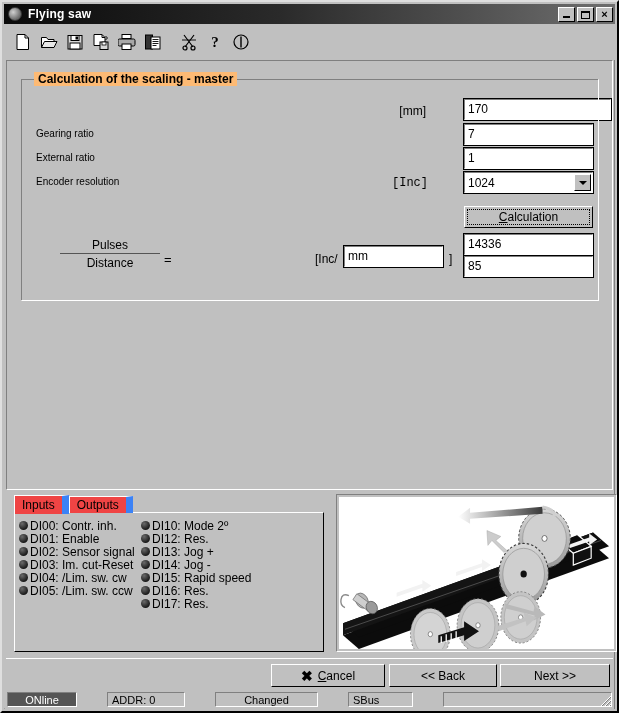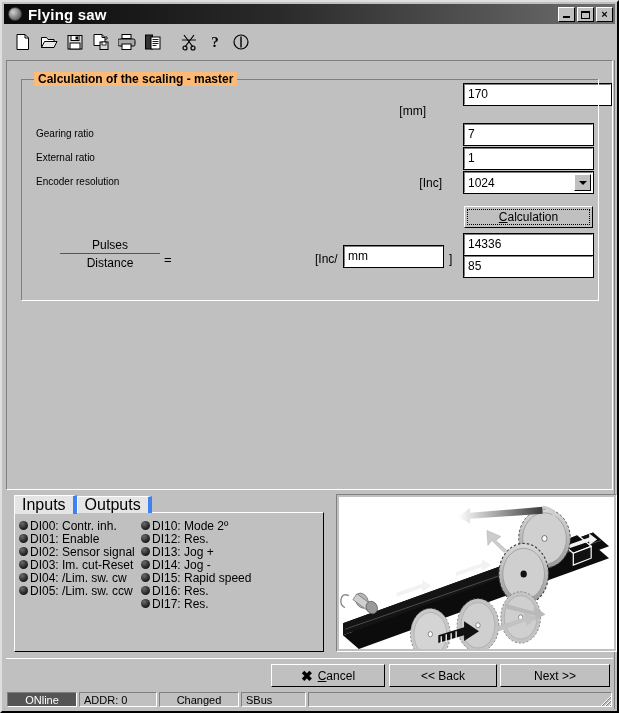--- a/index.html
+++ b/index.html
@@ -50,21 +50,21 @@
     width: 14px; height: 14px;
     border-radius: 50%;
     background: radial-gradient(circle at 35% 35%, #d0d0d0, #707070 65%, #505050);
     border: 1px solid #3a3a3a;
     flex: 0 0 auto;
     margin-right: 6px;
   }
   .title-text {
     color: #fff;
     font-weight: bold;
-    font-size: 15px;
+    font-size: 12px;
     letter-spacing: 0.2px;
     flex: 1 1 auto;
     white-space: nowrap;
     overflow: hidden;
   }
   .title-buttons { display: flex; gap: 2px; flex: 0 0 auto; }
   .tbtn {
     width: 17px; height: 15px;
     background: #c0c0c0;
     border-top: 1px solid #fff;
@@ -271,25 +271,25 @@
     position: absolute;
     left: 0; top: 0;
     height: 19px;
     display: flex;
     align-items: flex-end;
     z-index: 3;
   }
   .tab {
     height: 18px;
     padding: 0 7px;
-    font-size: 16px;
-    background: #e5e5e5;
+    font-size: 12px;
+    background: #ef4444;
     border-top: 1px solid #fff;
     border-left: 1px solid #fff;
-    border-right: 4px solid #3b82f6;
+    border-right: 7px solid #3b82f6;
     display: flex; align-items: center;
     cursor: default;
     position: relative;
   }
   .tab.active {
     height: 19px;
     z-index: 4;
     margin-bottom: -1px;
   }
   .tab.inactive {
@@ -374,20 +374,21 @@
 
   
   .statusbar {
     position: absolute;
     left: 3px; bottom: 2px;
     width: 609px; height: 19px;
     background: #c0c0c0;
     display: flex;
     align-items: stretch;
     padding: 2px 0 0 2px;
+    gap: 28px;
   }
   .status-cell {
     height: 15px;
     border-top: 1px solid #808080;
     border-left: 1px solid #808080;
     border-right: 1px solid #fff;
     border-bottom: 1px solid #fff;
     font-size: 11px;
     display: flex;
     align-items: center;
@@ -508,30 +509,30 @@
       </div>
     </div>
   </div>
 
   <div class="client">
 
     <div class="groupbox">
       <div class="groupbox-title">Calculation of the scaling - master</div>
 
       <div class="unit-label" style="left:368px; top:24px; width:36px;">[mm]</div>
-      <div class="textbox" style="left:442px; top:4px; width:147px;">170</div>
+      <div class="textbox" style="left:442px; top:19px; width:147px;">170</div>
 
       <div class="field-label" style="left:14px; top:48px;">Gearing ratio</div>
       <div class="textbox" style="left:442px; top:44px; width:129px;">7</div>
 
       <div class="field-label" style="left:14px; top:72px;">External ratio</div>
       <div class="textbox" style="left:442px; top:68px; width:129px;">1</div>
 
       <div class="field-label" style="left:14px; top:96px;">Encoder resolution</div>
-      <div class="unit-label" style="left:386px; top:96px; width:34px;">[Inc]</div>
+      <div class="unit-label" style="left:370px; top:96px; width:34px;font-family:Liberation Mono, monospace;">[Inc]</div>
       <div class="combobox" style="left:442px; top:92px; width:129px;">
         <div class="combo-text">1024</div>
         <div class="combo-arrow">
           <span class="arrow-dn"></span>
         </div>
       </div>
 
       <div class="calc-button" style="left:442px; top:126px; width:129px;">
         <span class="focus-ring">
           <span><span class="ul">C</span><span>alculation</span></span>
@@ -722,21 +723,21 @@
       <span>&lt;&lt; Back</span>
     </div>
     <div class="fbtn" style="left:494px; width:110px;">
       <span>Next &gt;&gt;</span>
     </div>
   </div>
 
   <div class="statusbar">
     <div class="status-cell status-online" style="width:70px;">ONline</div>
     <div class="status-cell" style="width:78px;">ADDR: 0</div>
-    <div class="status-cell status-center" style="width:80px;">Changed</div>
+    <div class="status-cell status-center" style="width:103px;">Changed</div>
     <div class="status-cell" style="width:65px;">SBus</div>
     <div class="status-cell" style="flex:1 1 auto;"></div>
     <svg class="grip" viewBox="0 0 14 14">
       <g stroke="#808080" stroke-width="1">
         <line x1="13" y1="4" x2="4" y2="13"></line>
         <line x1="13" y1="8" x2="8" y2="13"></line>
         <line x1="13" y1="12" x2="12" y2="13"></line>
       </g>
       <g stroke="#ffffff" stroke-width="1">
         <line x1="13" y1="3" x2="3" y2="13"></line>

